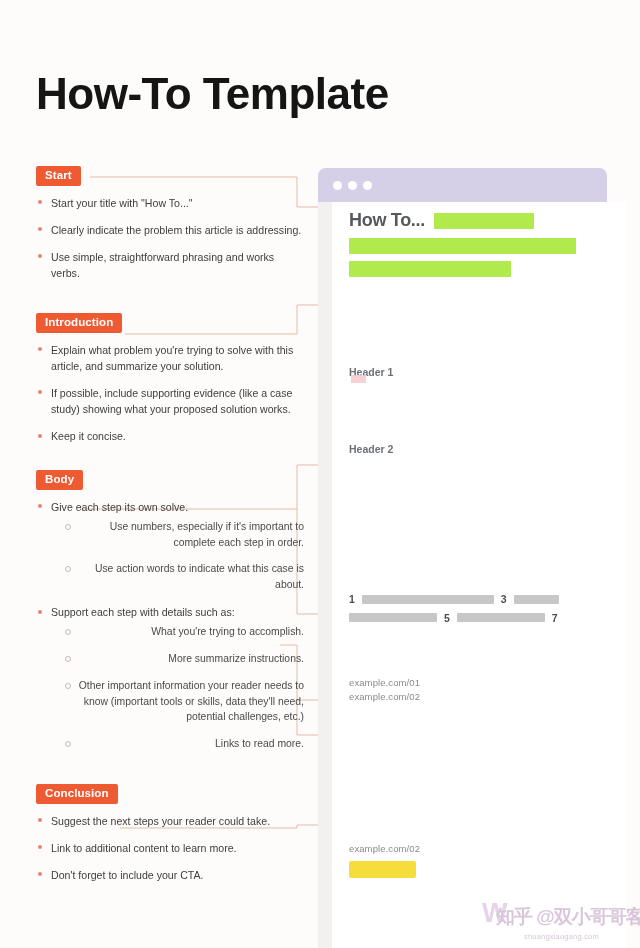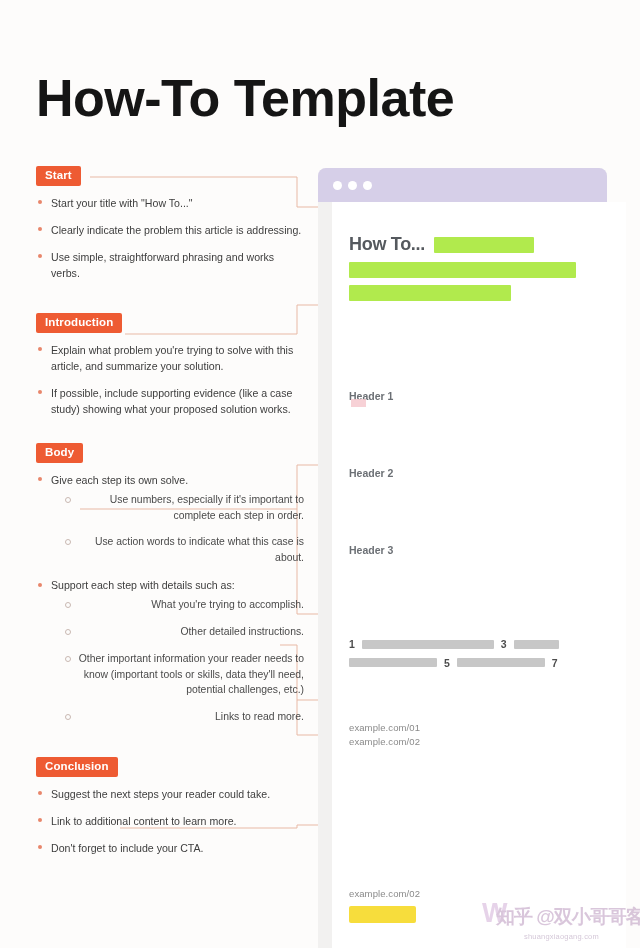--- a/index.html
+++ b/index.html
@@ -18,21 +18,21 @@
     height: 948px;
     background: #fdfcfb;
     overflow: hidden;
   }
 
   
   .page-title {
     position: absolute;
     left: 36px;
     top: 72px;
-    font-size: 52px;
+    font-size: 44px;
     font-weight: bold;
     letter-spacing: -0.5px;
     color: #151515;
     line-height: 1;
     white-space: nowrap;
   }
 
   
   .left-col {
     position: absolute;
@@ -150,21 +150,21 @@
   .dot.d2 { left: 30px; }
   .dot.d3 { left: 45px; }
 
   .mockup-page {
     position: absolute;
     left: 14px;
     top: 34px;
     width: 294px;
     height: 746px;
     background: #ffffff;
-    padding: 32px 17px 0 17px;
+    padding: 8px 17px 0 17px;
     overflow: hidden;
   }
 
   
   .hl-row {
     display: flex;
     align-items: center;
     gap: 9px;
     margin-bottom: 7px;
   }
@@ -323,40 +323,41 @@
       </ul>
     </div>
 
     <div class="spacer-20"></div>
 
     <div class="section">
       <span class="section-badge">Introduction</span>
       <ul class="bullets">
         <li>Explain what problem you're trying to solve with this article, and summarize your solution.</li>
         <li>If possible, include supporting evidence (like a case study) showing what your proposed solution works.</li>
+        <li>Keep it concise.</li>
       </ul>
     </div>
 
     <div class="spacer-14"></div>
 
     <div class="section">
       <span class="section-badge">Body</span>
       <ul class="bullets">
         <li>
           <span>Give each step its own solve.</span>
           <ul class="sub">
             <li>Use numbers, especially if it's important to complete each step in order.</li>
             <li>Use action words to indicate what this case is about.</li>
           </ul>
         </li>
         <li>
           <span>Support each step with details such as:</span>
           <ul class="sub">
             <li>What you're trying to accomplish.</li>
-            <li>Other detailed instructions.</li>
+            <li>More summarize instructions.</li>
             <li>Other important information your reader needs to know (important tools or skills, data they'll need, potential challenges, etc.)</li>
             <li>Links to read more.</li>
           </ul>
         </li>
       </ul>
     </div>
 
     <div class="spacer-20"></div>
 
     <div class="section">
@@ -407,21 +408,20 @@
 
       <div class="spacer-8"></div>
 
       <div class="mk-header">Header 2</div>
       <div class="txt-bar grey" style="width:227px;"></div>
       <div class="txt-bar grey" style="width:227px;"></div>
       <div class="txt-bar grey" style="width:152px;"></div>
 
       <div class="spacer-8"></div>
 
-      <div class="mk-header">Header 3</div>
       <div class="txt-bar grey" style="width:227px;"></div>
       <div class="txt-bar grey" style="width:227px;"></div>
       <div class="txt-bar grey" style="width:152px;"></div>
 
       <div class="spacer-26"></div>
 
       <div class="num-row">
         <span class="num">1</span>
         <span class="bar grey" style="width:132px;height:9px;"></span>
         <span class="num">3</span>

